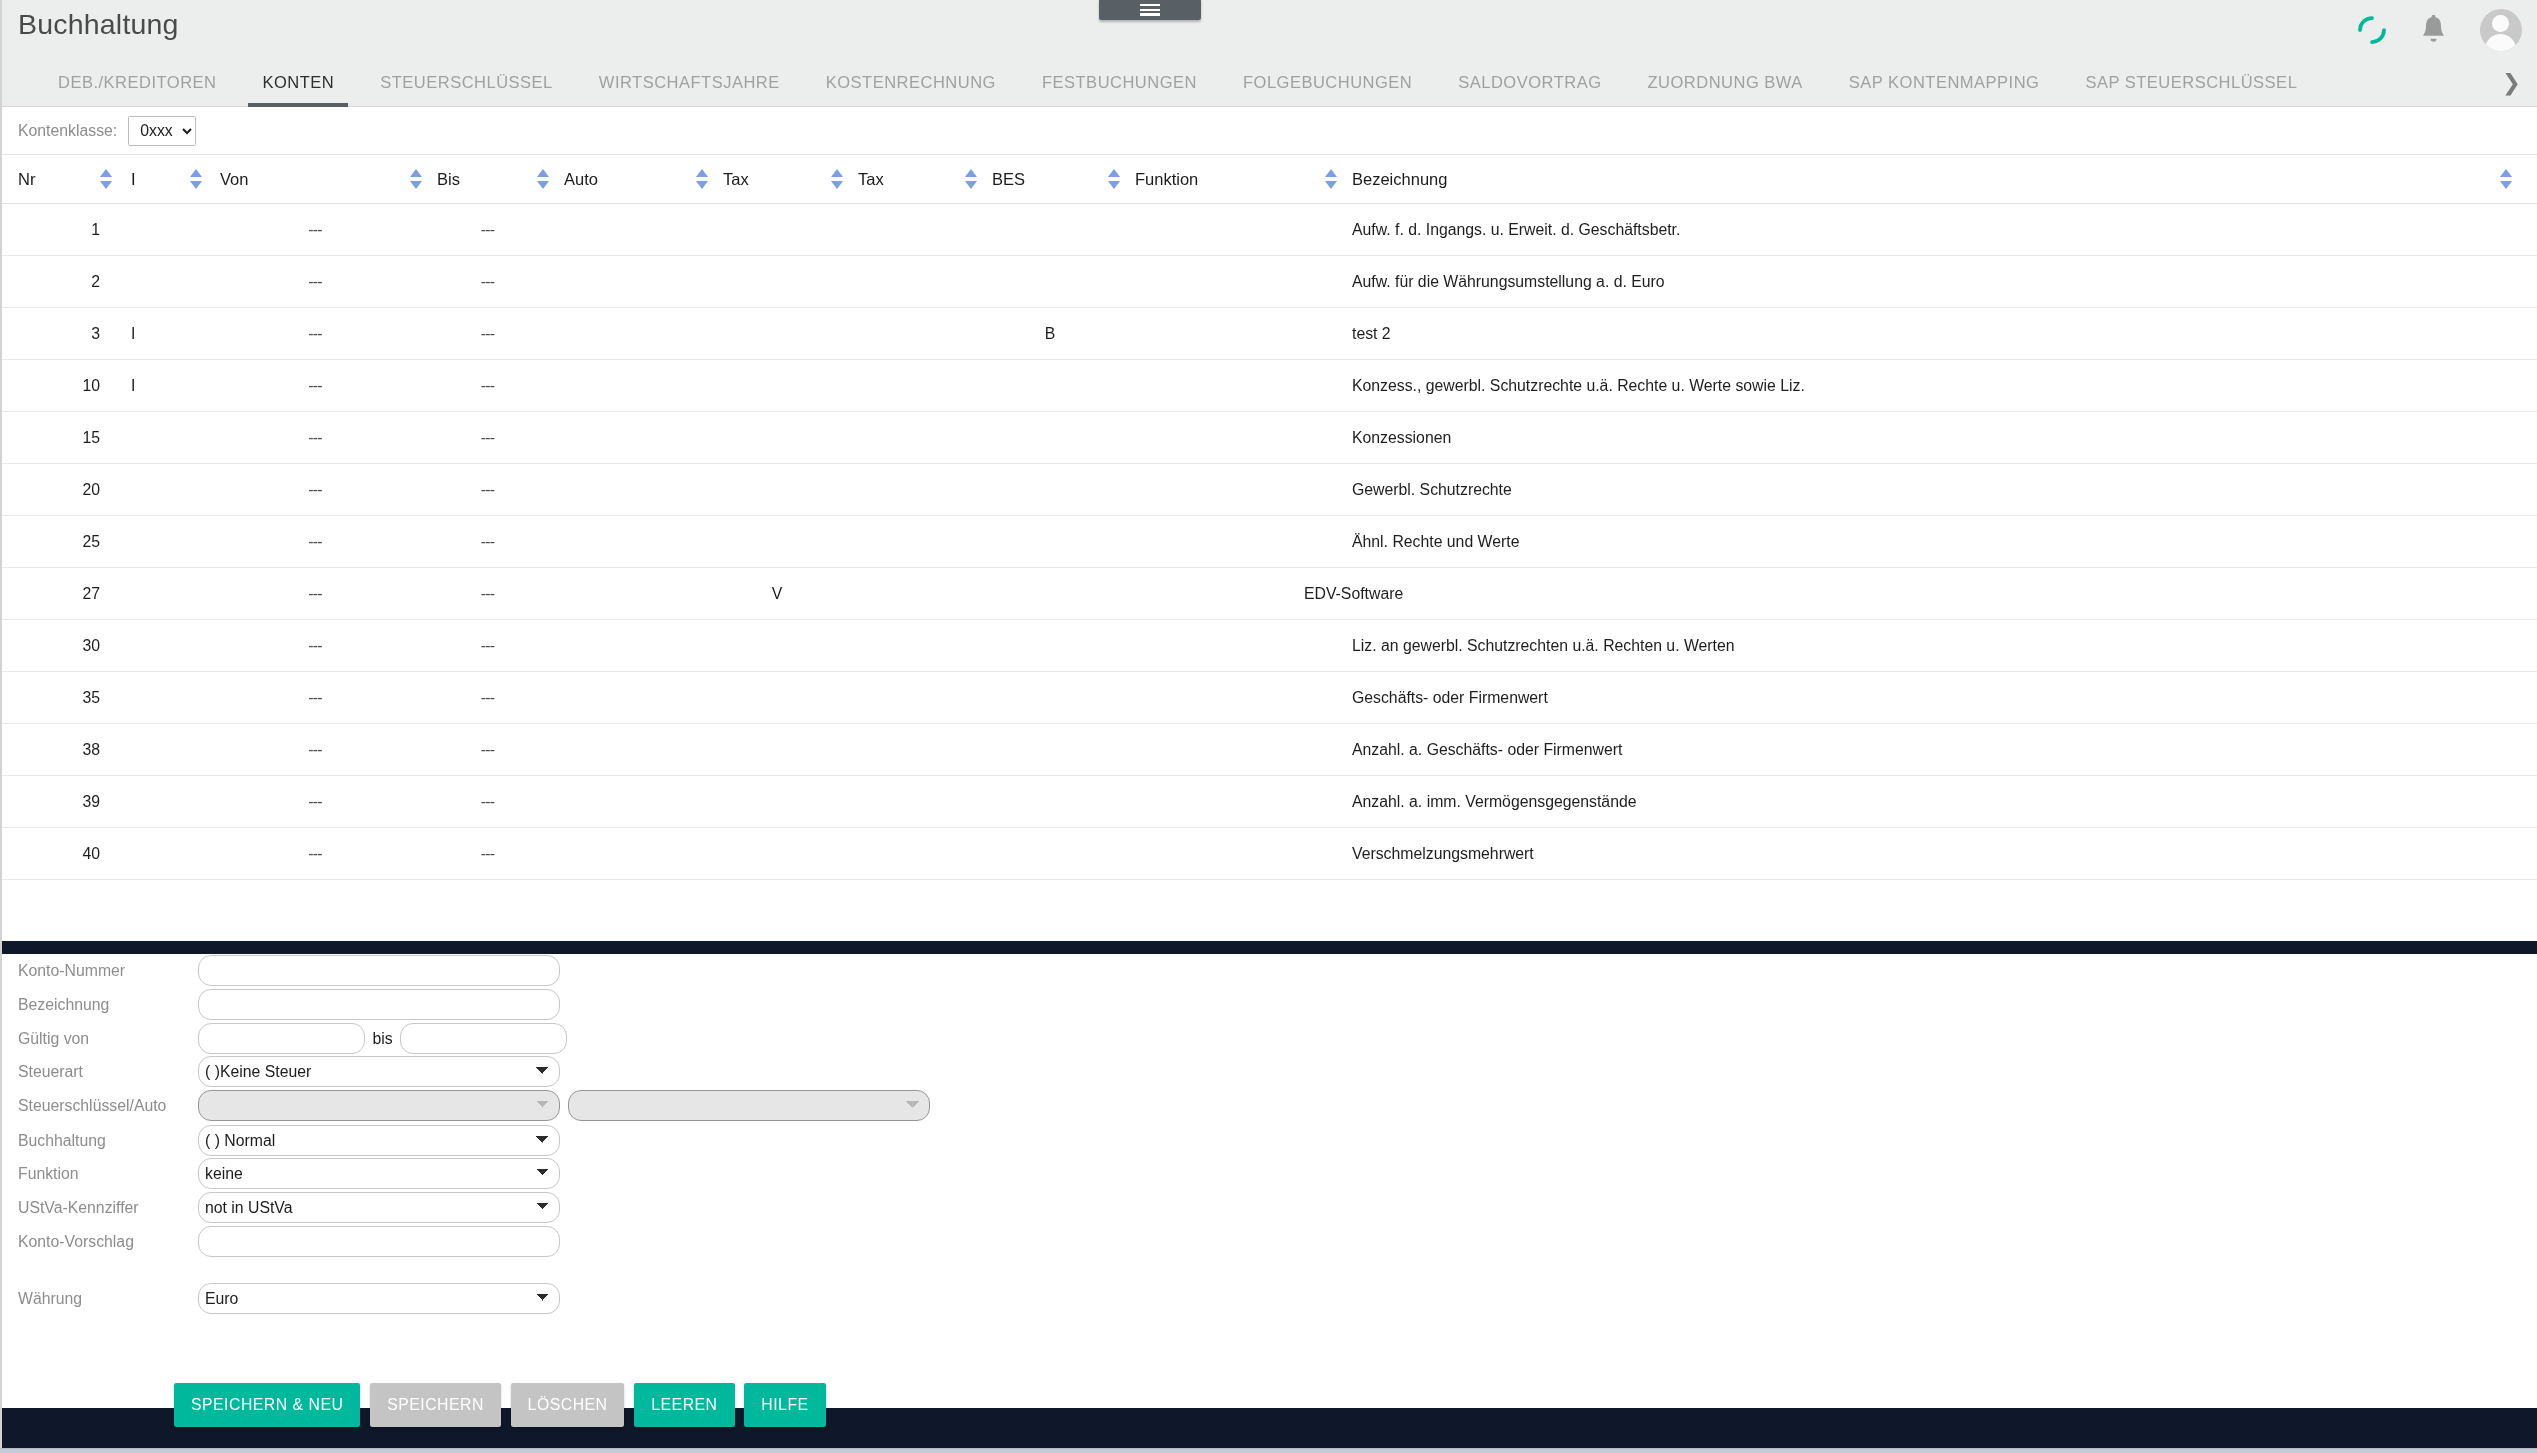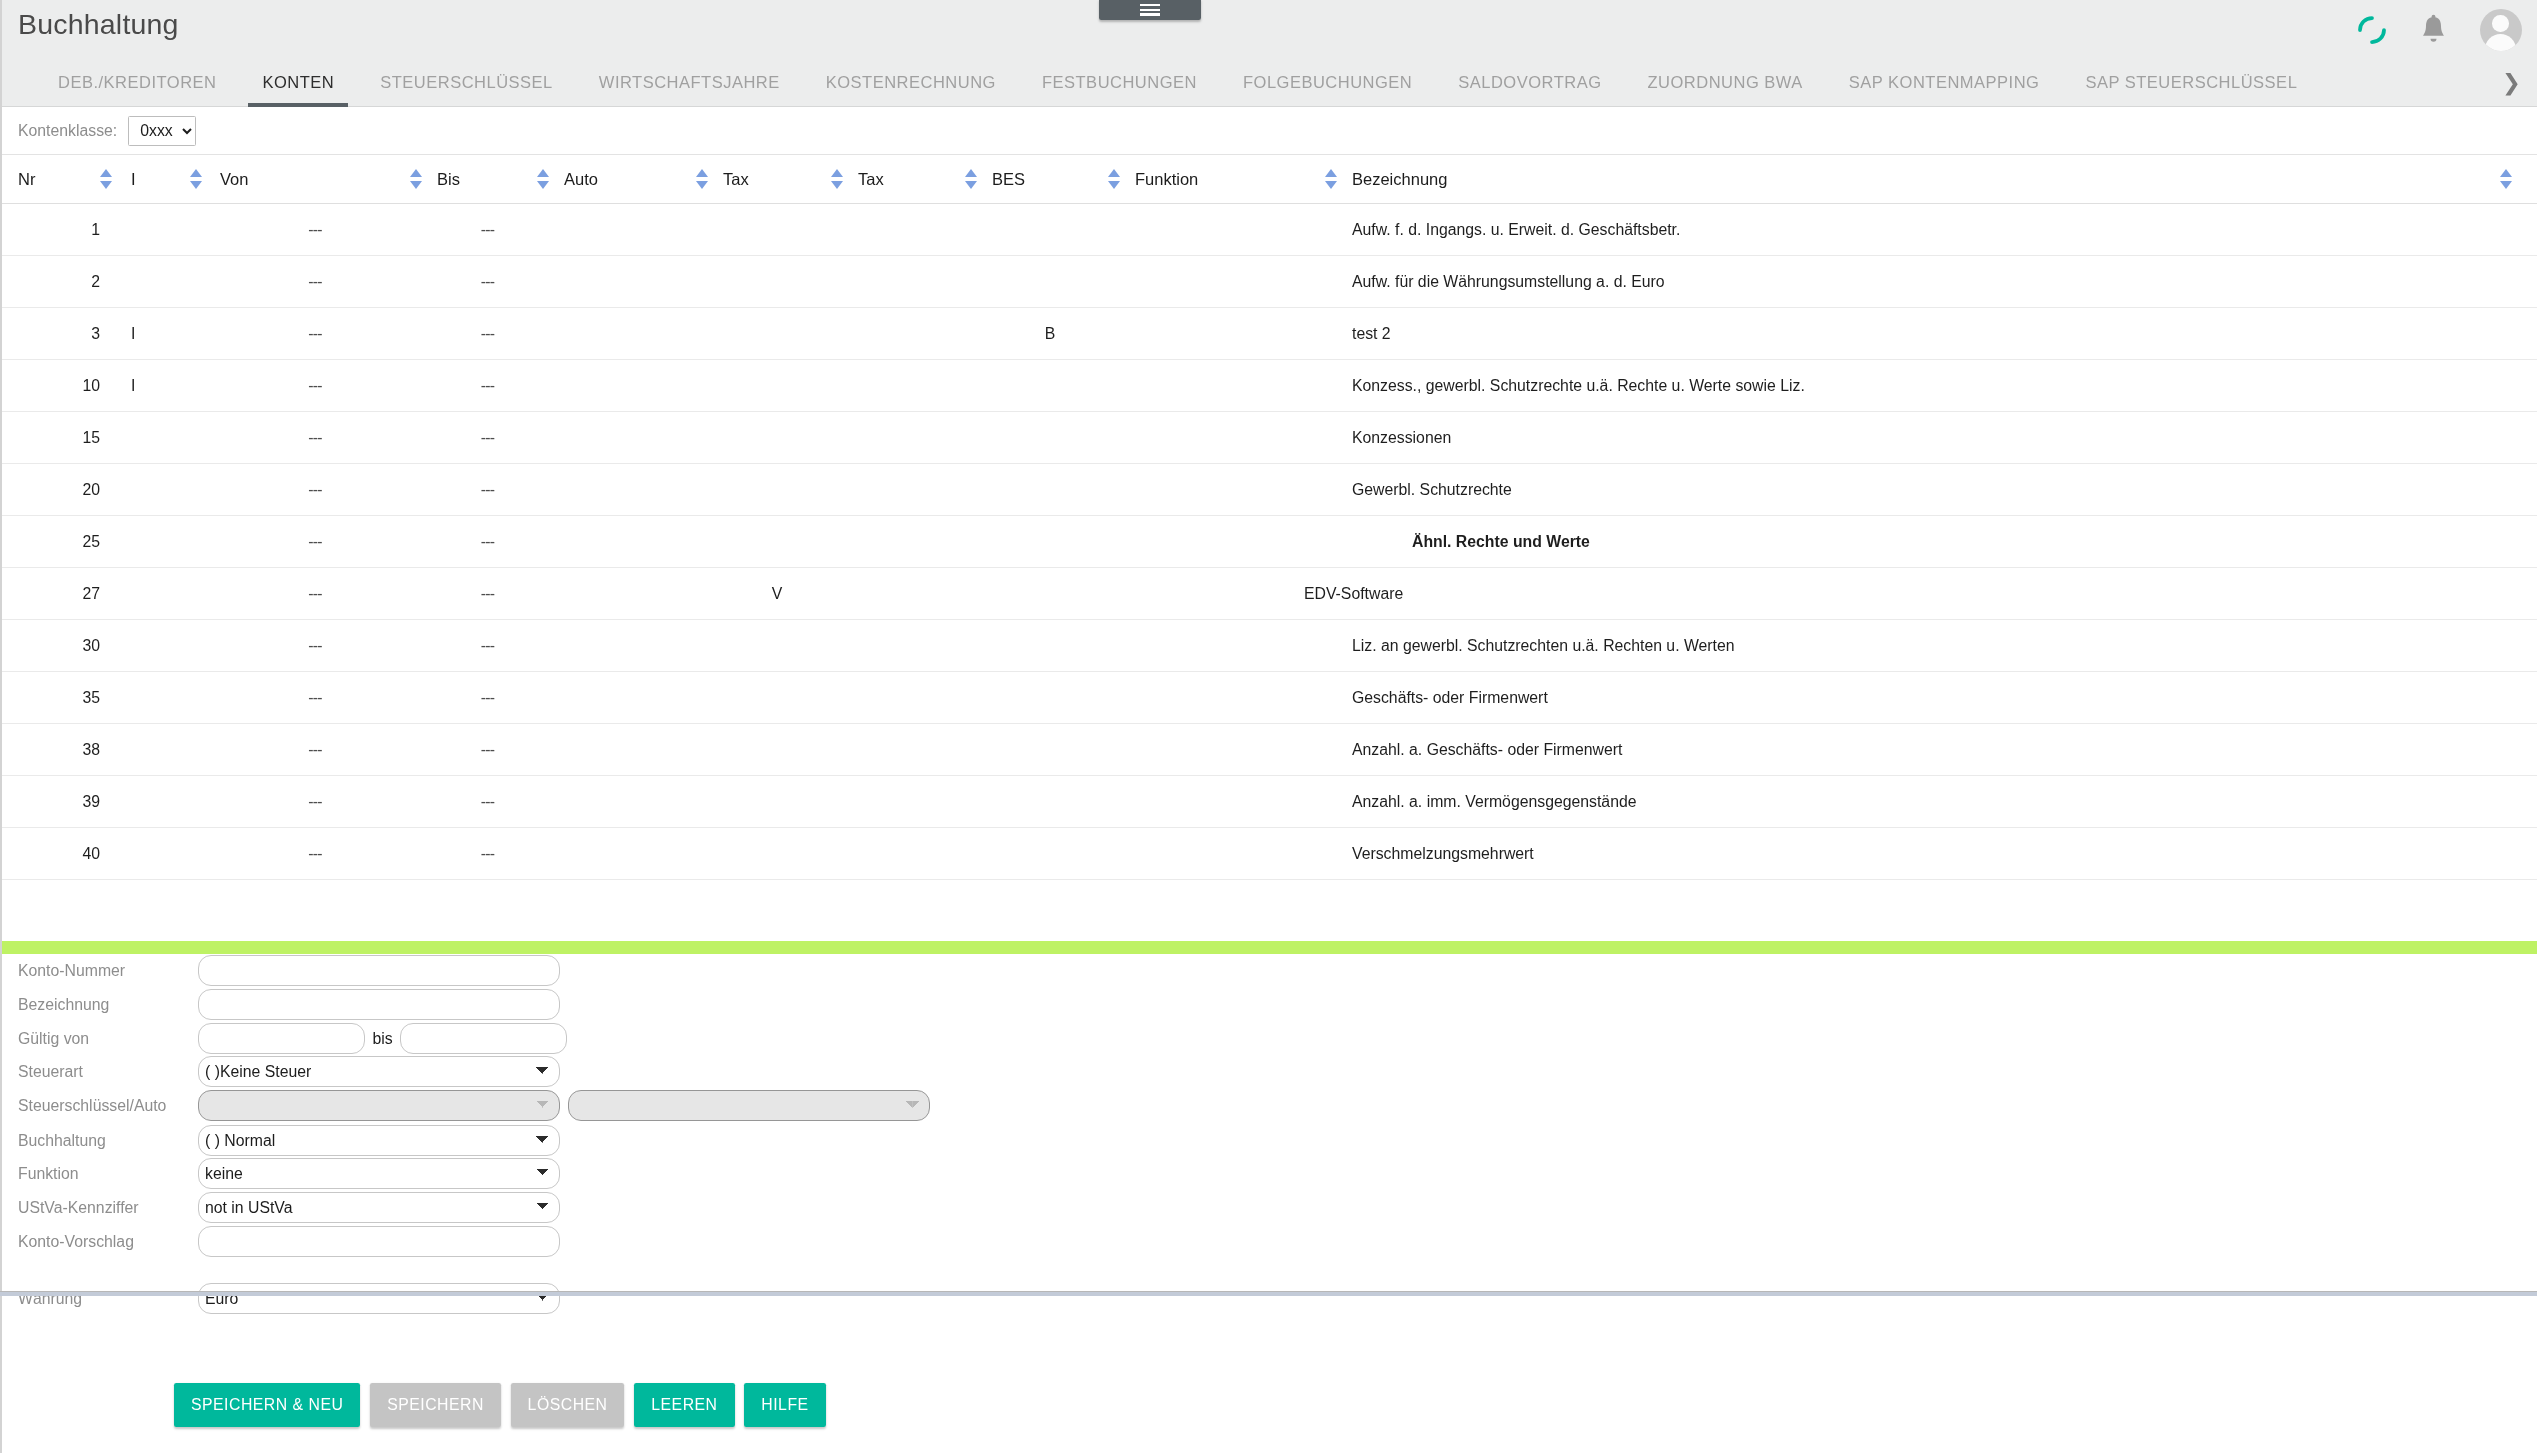--- a/index.html
+++ b/index.html
@@ -10,23 +10,23 @@
   body {
     font-family: "Liberation Sans", sans-serif;
     width: 2538px;
     height: 1453px;
     overflow: hidden;
     position: relative;
     -webkit-font-smoothing: antialiased;
   }
   .app {
     width: 2538px;
-    height: 1296px;
+    height: 1453px;
     position: relative;
-    background: #bef264;
+    background: #0f172a;
     box-sizing: border-box;
   }
 
   
   .header {
     position: absolute;
     left: 0; top: 0;
     width: 2538px;
     height: 107px;
     background: #eceded;
@@ -587,21 +587,21 @@
         <div class="row">
           <div class="cell right" style="left: 18px; width: 82px;">25</div>
           <div class="cell " style="left: 131px; width: 59px;"></div>
           <div class="cell center dash" style="left: 220px; width: 190px;">---</div>
           <div class="cell center dash" style="left: 437px; width: 101px;">---</div>
           <div class="cell center" style="left: 564px; width: 132px;"></div>
           <div class="cell center" style="left: 723px; width: 108px;"></div>
           <div class="cell center" style="left: 858px; width: 107px;"></div>
           <div class="cell center" style="left: 992px; width: 116px;"></div>
           <div class="cell center" style="left: 1135px; width: 190px;"></div>
-          <div class="cell " style="left: 1412px; width: 1125px; font-weight: bold;">Ähnl. Rechte und Werte</div>
+          <div class="cell " style="left: 1352px; width: 1125px;">Ähnl. Rechte und Werte</div>
         </div>
         <div class="row">
           <div class="cell right" style="left: 18px; width: 82px;">27</div>
           <div class="cell " style="left: 131px; width: 59px;"></div>
           <div class="cell center dash" style="left: 220px; width: 190px;">---</div>
           <div class="cell center dash" style="left: 437px; width: 101px;">---</div>
           <div class="cell center" style="left: 564px; width: 132px;"></div>
           <div class="cell center" style="left: 723px; width: 108px;">V</div>
           <div class="cell center" style="left: 858px; width: 107px;"></div>
           <div class="cell center" style="left: 992px; width: 116px;"></div>

